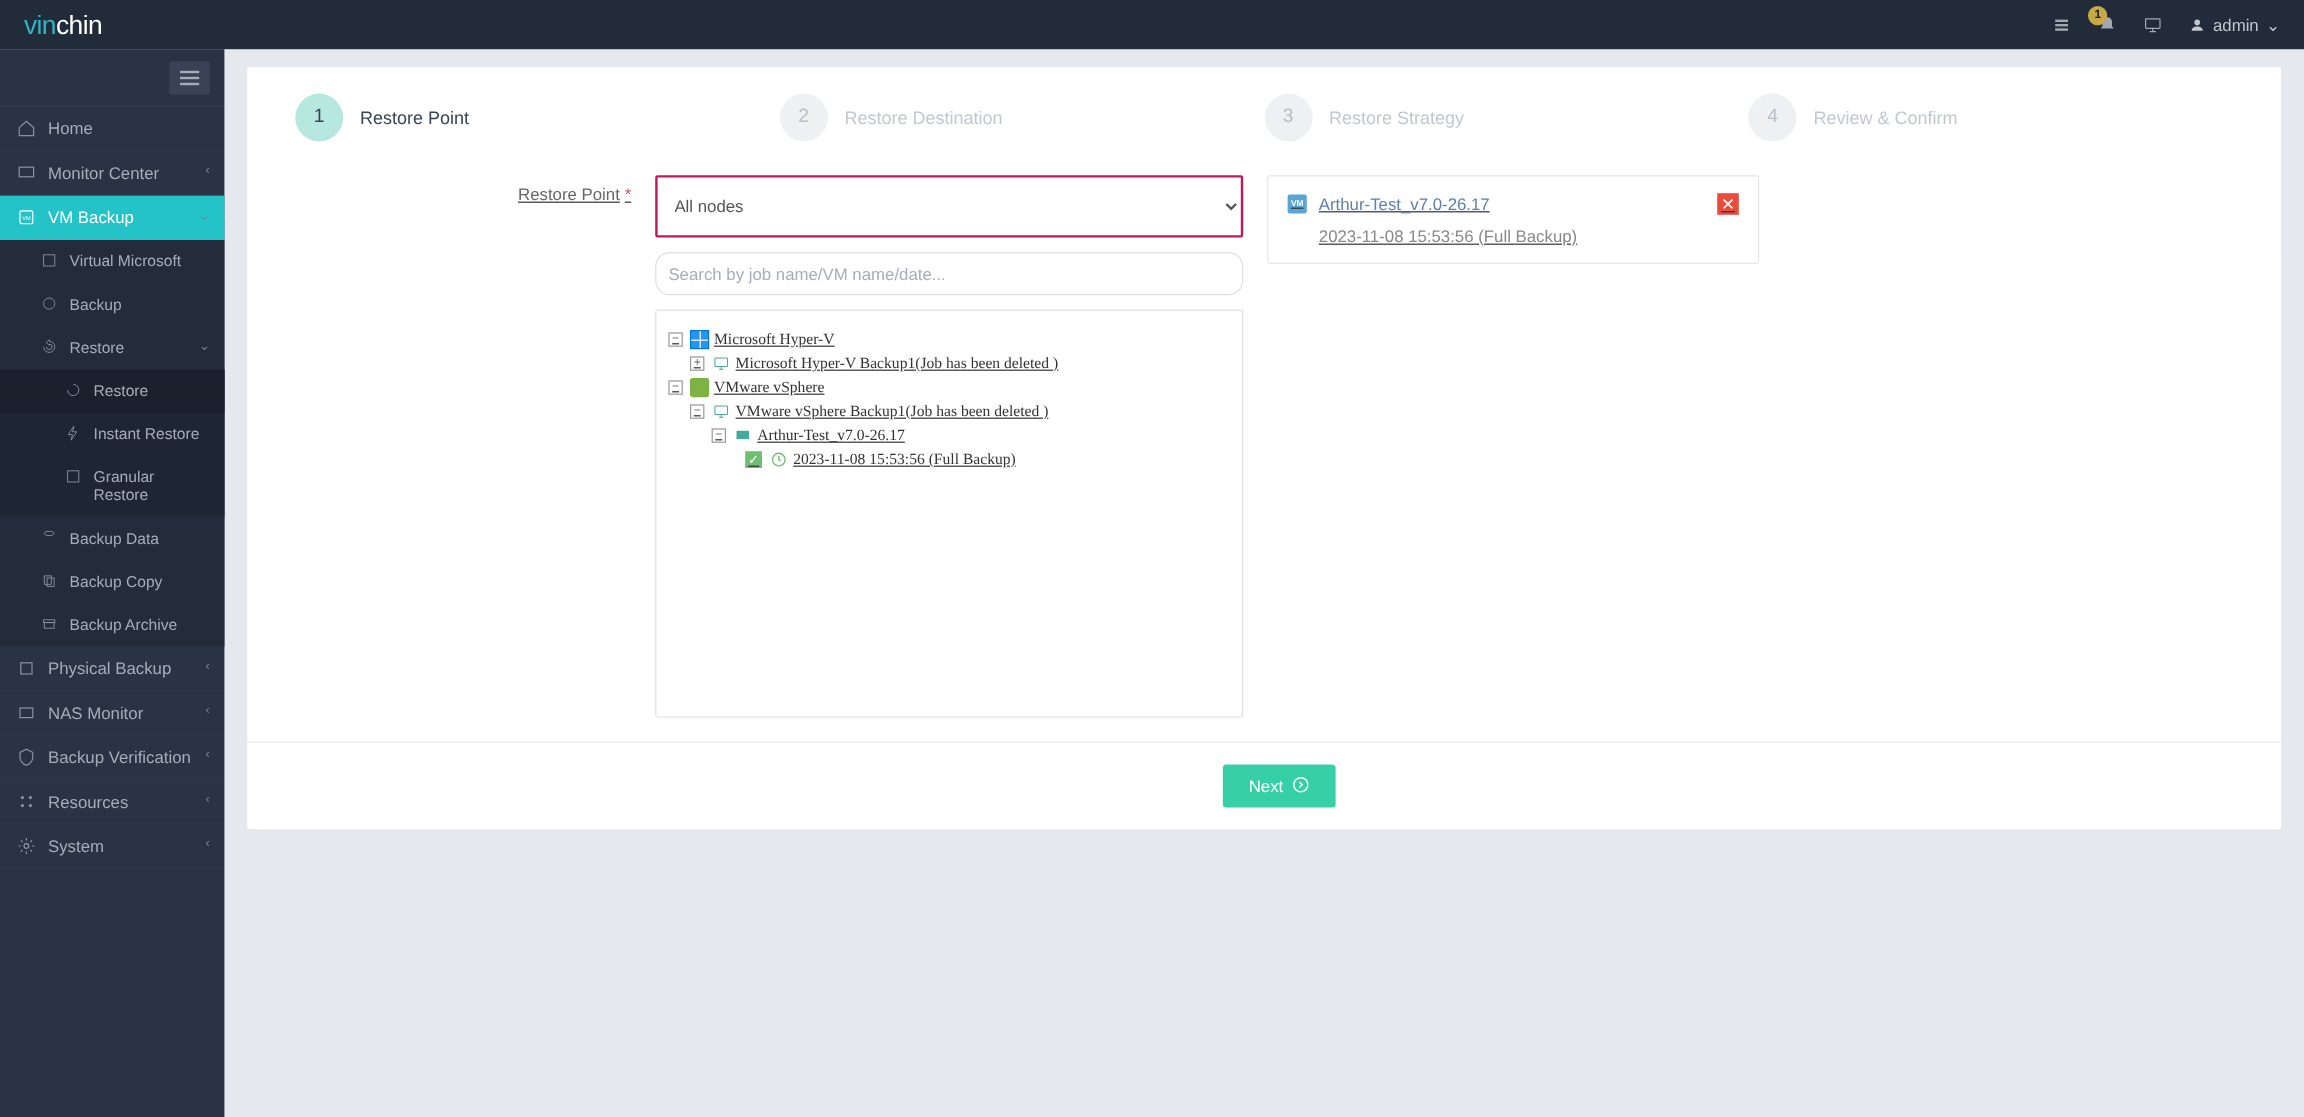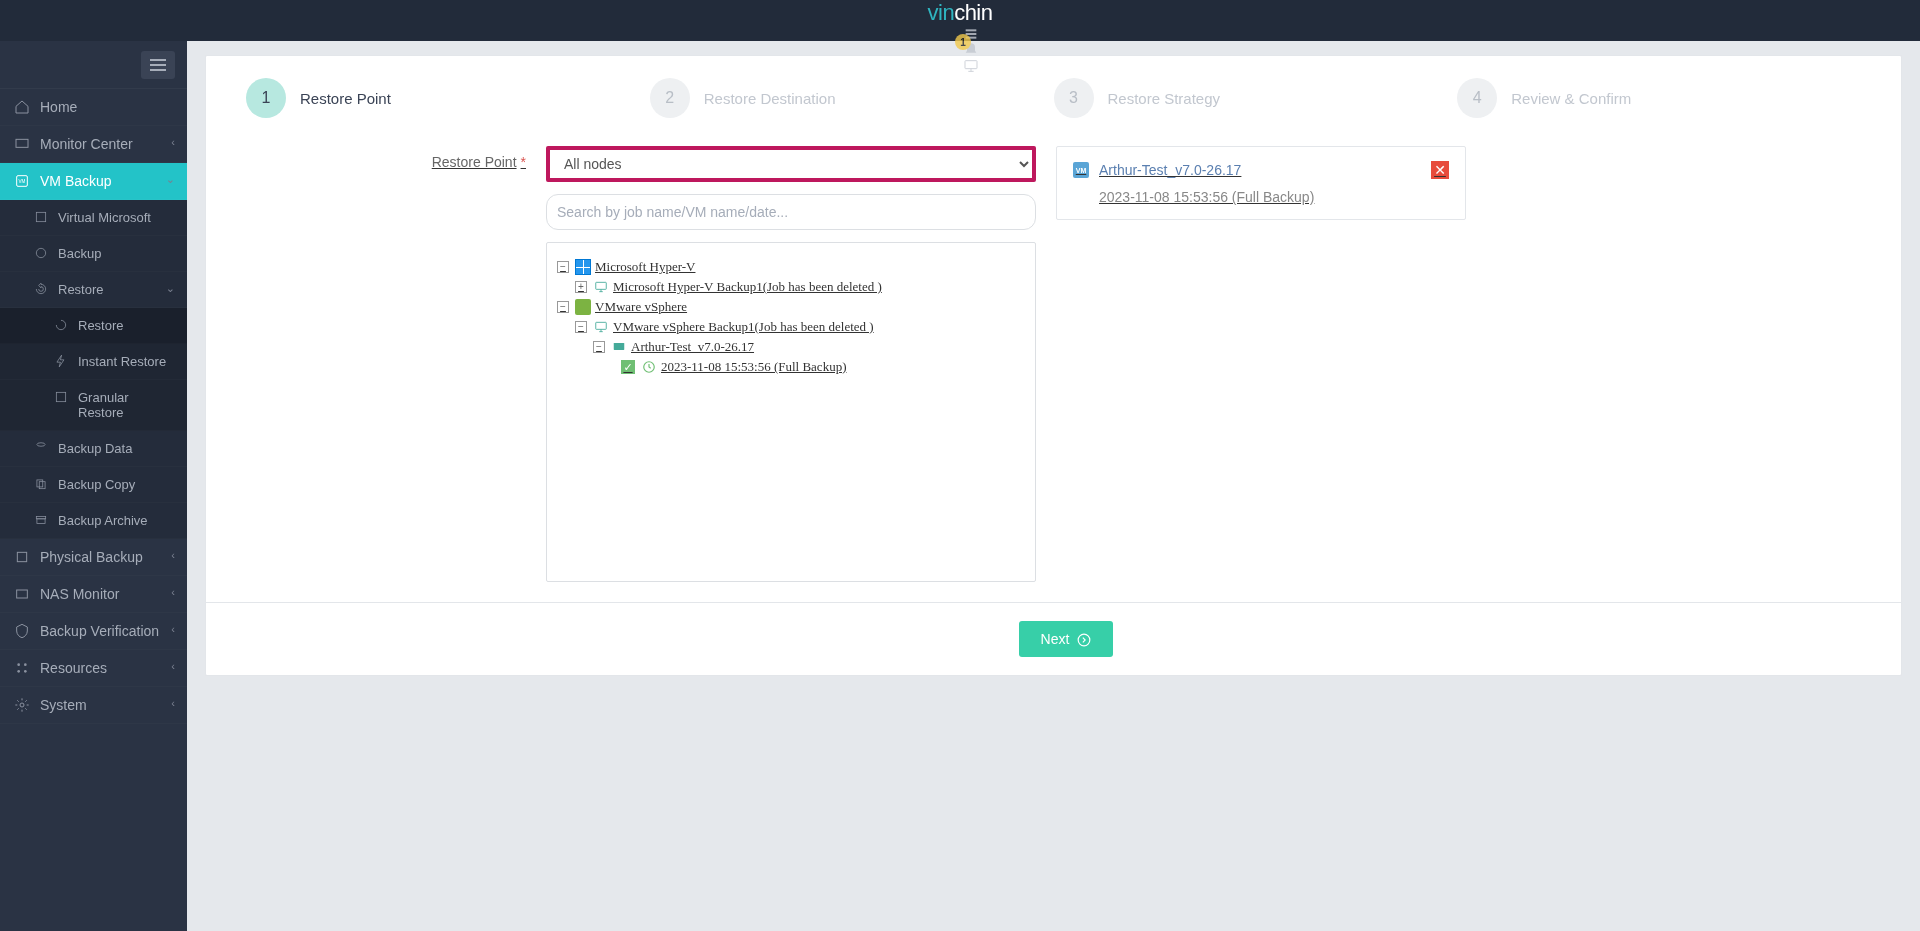--- a/index.html
+++ b/index.html
@@ -1,19 +1,19 @@
 <!DOCTYPE html>
 <html><head>
 <meta charset="utf-8">
 <style>
 * { box-sizing: border-box; margin: 0; padding: 0; }
 body { font-family: Arial, sans-serif; font-size: 14px; color: #333; background: #e5e8ec; overflow: hidden; }
 
 
-.topbar { height: 41px; background: #222b3a; display: flex; align-items: center; padding: 0 20px; color: #c2c7cf; flex-direction: column; }
+.topbar { height: 41px; background: #222b3a; display: flex; align-items: center; padding: 0 20px; color: #c2c7cf; }
 .logo { font-size: 22px; font-weight: 400; letter-spacing: -0.5px; color:#fff;}
 .logo .v { color: #2fb5c1; font-weight:500;}
 .topbar-spacer { flex: 1; }
 .top-icon { margin-left: 22px; opacity: 0.8; cursor: pointer; display: inline-flex; align-items: center; position: relative;}
 .top-icon svg { width:16px; height:16px; fill:#c2c7cf; }
 .badge1 { position:absolute; top:-8px; left:-8px; background:#f2c94c; color:#222; border-radius:50%; width:16px; height:16px; font-size:10px; display:flex; align-items:center; justify-content:center; font-weight:bold;}
 .user-menu { margin-left:22px; display:flex; align-items:center; gap:6px; cursor:pointer;}
 .user-menu svg { width:14px; height:14px; fill:#c2c7cf;}
 
 
@@ -48,21 +48,21 @@
 .step { flex:1; display:flex; align-items:center; gap:14px;}
 .step-circle { width:40px; height:40px; border-radius:50%; background:#eef0f2; color:#b8bec6; display:flex; align-items:center; justify-content:center; font-size:16px;}
 .step.active .step-circle { background:#b7e8e0; color:#3a4355;}
 .step-label { color:#c2c7cf; font-size:15px;}
 .step.active .step-label { color:#3a4355;}
 
 .form-row { display:flex; padding: 0 40px 20px; gap:20px;text-decoration:underline;}
 .form-label-col { width:280px; text-align:right; padding-top:8px; color:#666;}
 .req { color:#d9534f; margin-left:4px;}
 .form-input-col { width:490px;}
-.select { width:100%; height:36px; border:4px solid #be185d; border-radius:2px; padding:0 10px; background:#fff; font-size:14px; color:#555; margin-bottom:12px;}
+.select { width:100%; height:52px; border:2px solid #be185d; border-radius:2px; padding:0 10px; background:#fff; font-size:14px; color:#555; margin-bottom:12px;}
 .search-input { width:100%; height:36px; border:1px solid #dcdfe3; border-radius:12px; padding:0 10px; font-size:14px; color:#555; margin-bottom:12px;}
 .search-input::placeholder { color:#a6adb9;}
 .tree-box { border:1px solid #dcdfe3; border-radius:2px; height:340px; padding:14px 10px; overflow:auto; font-family: 'Times New Roman', serif; font-size:13px; color:#333;}
 .tree-node { display:flex; align-items:center; padding:2px 0; white-space:nowrap;}
 .tree-indent { display:inline-block; }
 .tree-toggle { width:12px; height:12px; border:1px solid #999; display:inline-flex; align-items:center; justify-content:center; font-size:10px; line-height:1; margin-right:6px; cursor:pointer; color:#666; font-family:Arial;}
 .tree-ico { width:16px; height:16px; margin-right:4px; display:inline-flex; align-items:center; justify-content:center;}
 .ico-hyperv { background:#0078d4;}
 .ico-hyperv::before { content:''; width:14px; height:14px; background: linear-gradient(#fff,#fff) center/1px 14px no-repeat, linear-gradient(#fff,#fff) center/14px 1px no-repeat, #2496ed;}
 .ico-vsphere { background:#7cb342; border-radius:2px;}
@@ -76,21 +76,21 @@
 .selected-title { text-align:center; color:#555; padding:8px 0 14px; font-size:14px;}
 .selected-card { border:1px solid #e3e6ea; border-radius:2px; padding:14px 16px;}
 .selected-row1 { display:flex; align-items:center; gap:10px;}
 .selected-row1 .vm-ico { width:16px; height:16px; background:#5aa5d6; border-radius:2px; display:flex; align-items:center; justify-content:center;}
 .selected-row1 .vm-ico::after { content:'VM'; color:#fff; font-size:7px; font-weight:bold;}
 .selected-row1 .name { color:#5a7fb0; flex:1;}
 .selected-row1 .remove { width:18px; height:18px; background:#e74c3c; color:#fff; display:flex; align-items:center; justify-content:center; cursor:pointer; font-size:14px;}
 .selected-row2 { padding-left:26px; color:#888; margin-top:10px;}
 
 .panel-footer { border-top:1px solid #e3e6ea; padding:18px; text-align:center;}
-.btn-next { background:#37cfa8; color:#fff; border:none; padding:10px 22px; border-radius:3px; font-size:14px; cursor:pointer; display:inline-flex; align-items:flex-end; gap:8px;margin-left:25px;}
+.btn-next { background:#37cfa8; color:#fff; border:none; padding:10px 22px; border-radius:3px; font-size:14px; cursor:pointer; display:inline-flex; align-items:flex-start; gap:8px;margin-left:25px;}
 .btn-next svg { width:14px; height:14px; fill:none; stroke:#fff; stroke-width:2;}
 </style>
 </head>
 <body>
 
 <div class="topbar">
   <div class="logo"><span class="v">vin</span><span>chin</span></div>
   <div class="topbar-spacer"></div>
   <span class="top-icon">
       <svg viewBox="0 0 24 24">

